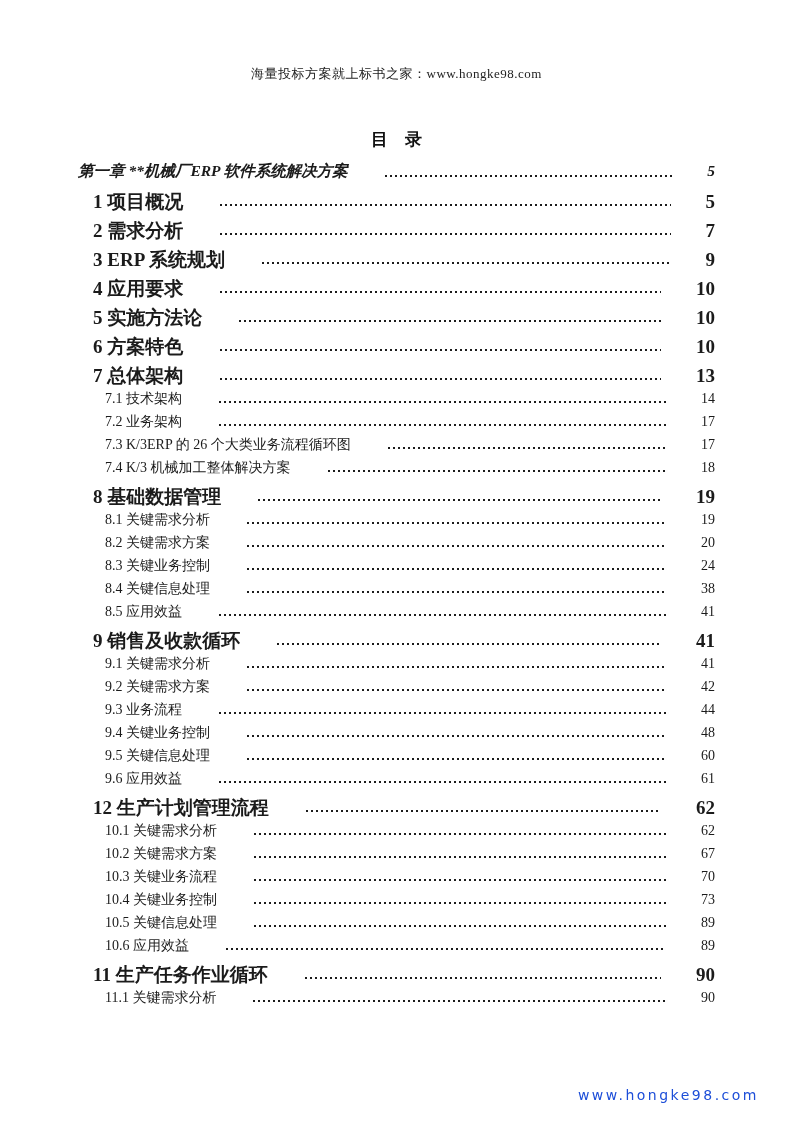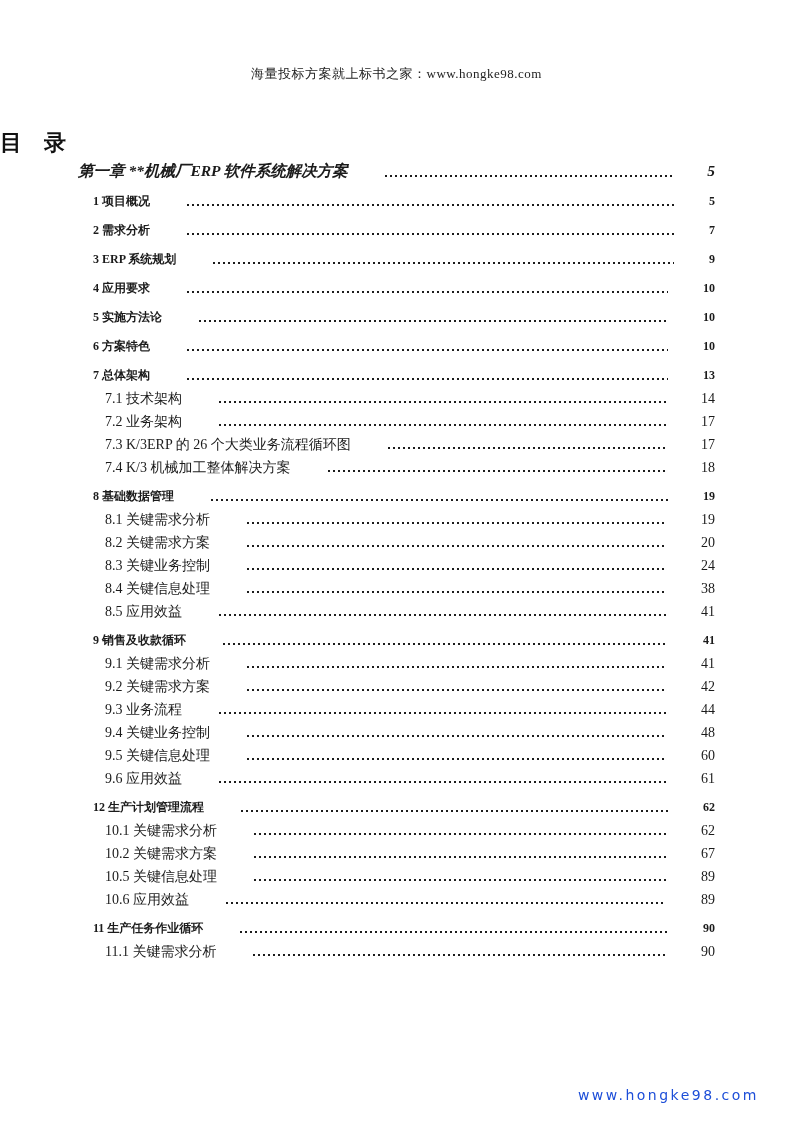--- a/index.html
+++ b/index.html
@@ -24,22 +24,22 @@
     text-align: center;
     font-size: 13px;
     letter-spacing: 0.5px;
     color: #222222;
   }
   .toc-title {
     position: absolute;
     top: 128px;
     left: 0;
     width: 100%;
-    text-align: left;
-    font-size: 22px;
+    text-align: center;
+    font-size: 17px;
     font-weight: bold;
     color: #111111;
   }
   .toc {
     position: absolute;
     top: 160px;
     left: 78px;
     right: 78px;
   }
   .row {
@@ -65,21 +65,21 @@
   }
   .row.chapter {
     font-weight: bold;
     font-style: italic;
     font-size: 15.5px;
     line-height: 22px;
     padding-left: 0;
   }
   .row.h1 {
     font-weight: bold;
-    font-size: 12px;
+    font-size: 19px;
     line-height: 19px;
     margin-top: 10px;
     padding-left: 15px;
   }
   .row.h2 {
     font-weight: normal;
     font-size: 14px;
     line-height: 18.5px;
     margin-top: 4.5px;
     padding-left: 27px;
@@ -249,20 +249,30 @@
         <span class="label">10.1 关键需求分析</span>
         <span class="dots"></span>
         <span class="pagenum">62</span>
       </div>
       <div class="row h2">
         <span class="label">10.2 关键需求方案</span>
         <span class="dots"></span>
         <span class="pagenum">67</span>
       </div>
       <div class="row h2">
+        <span class="label">10.3 关键业务流程</span>
+        <span class="dots"></span>
+        <span class="pagenum">70</span>
+      </div>
+      <div class="row h2">
+        <span class="label">10.4 关键业务控制</span>
+        <span class="dots"></span>
+        <span class="pagenum">73</span>
+      </div>
+      <div class="row h2">
         <span class="label">10.5 关键信息处理</span>
         <span class="dots"></span>
         <span class="pagenum">89</span>
       </div>
       <div class="row h2">
         <span class="label">10.6 应用效益</span>
         <span class="dots"></span>
         <span class="pagenum">89</span>
       </div>
       <div class="row h1">

